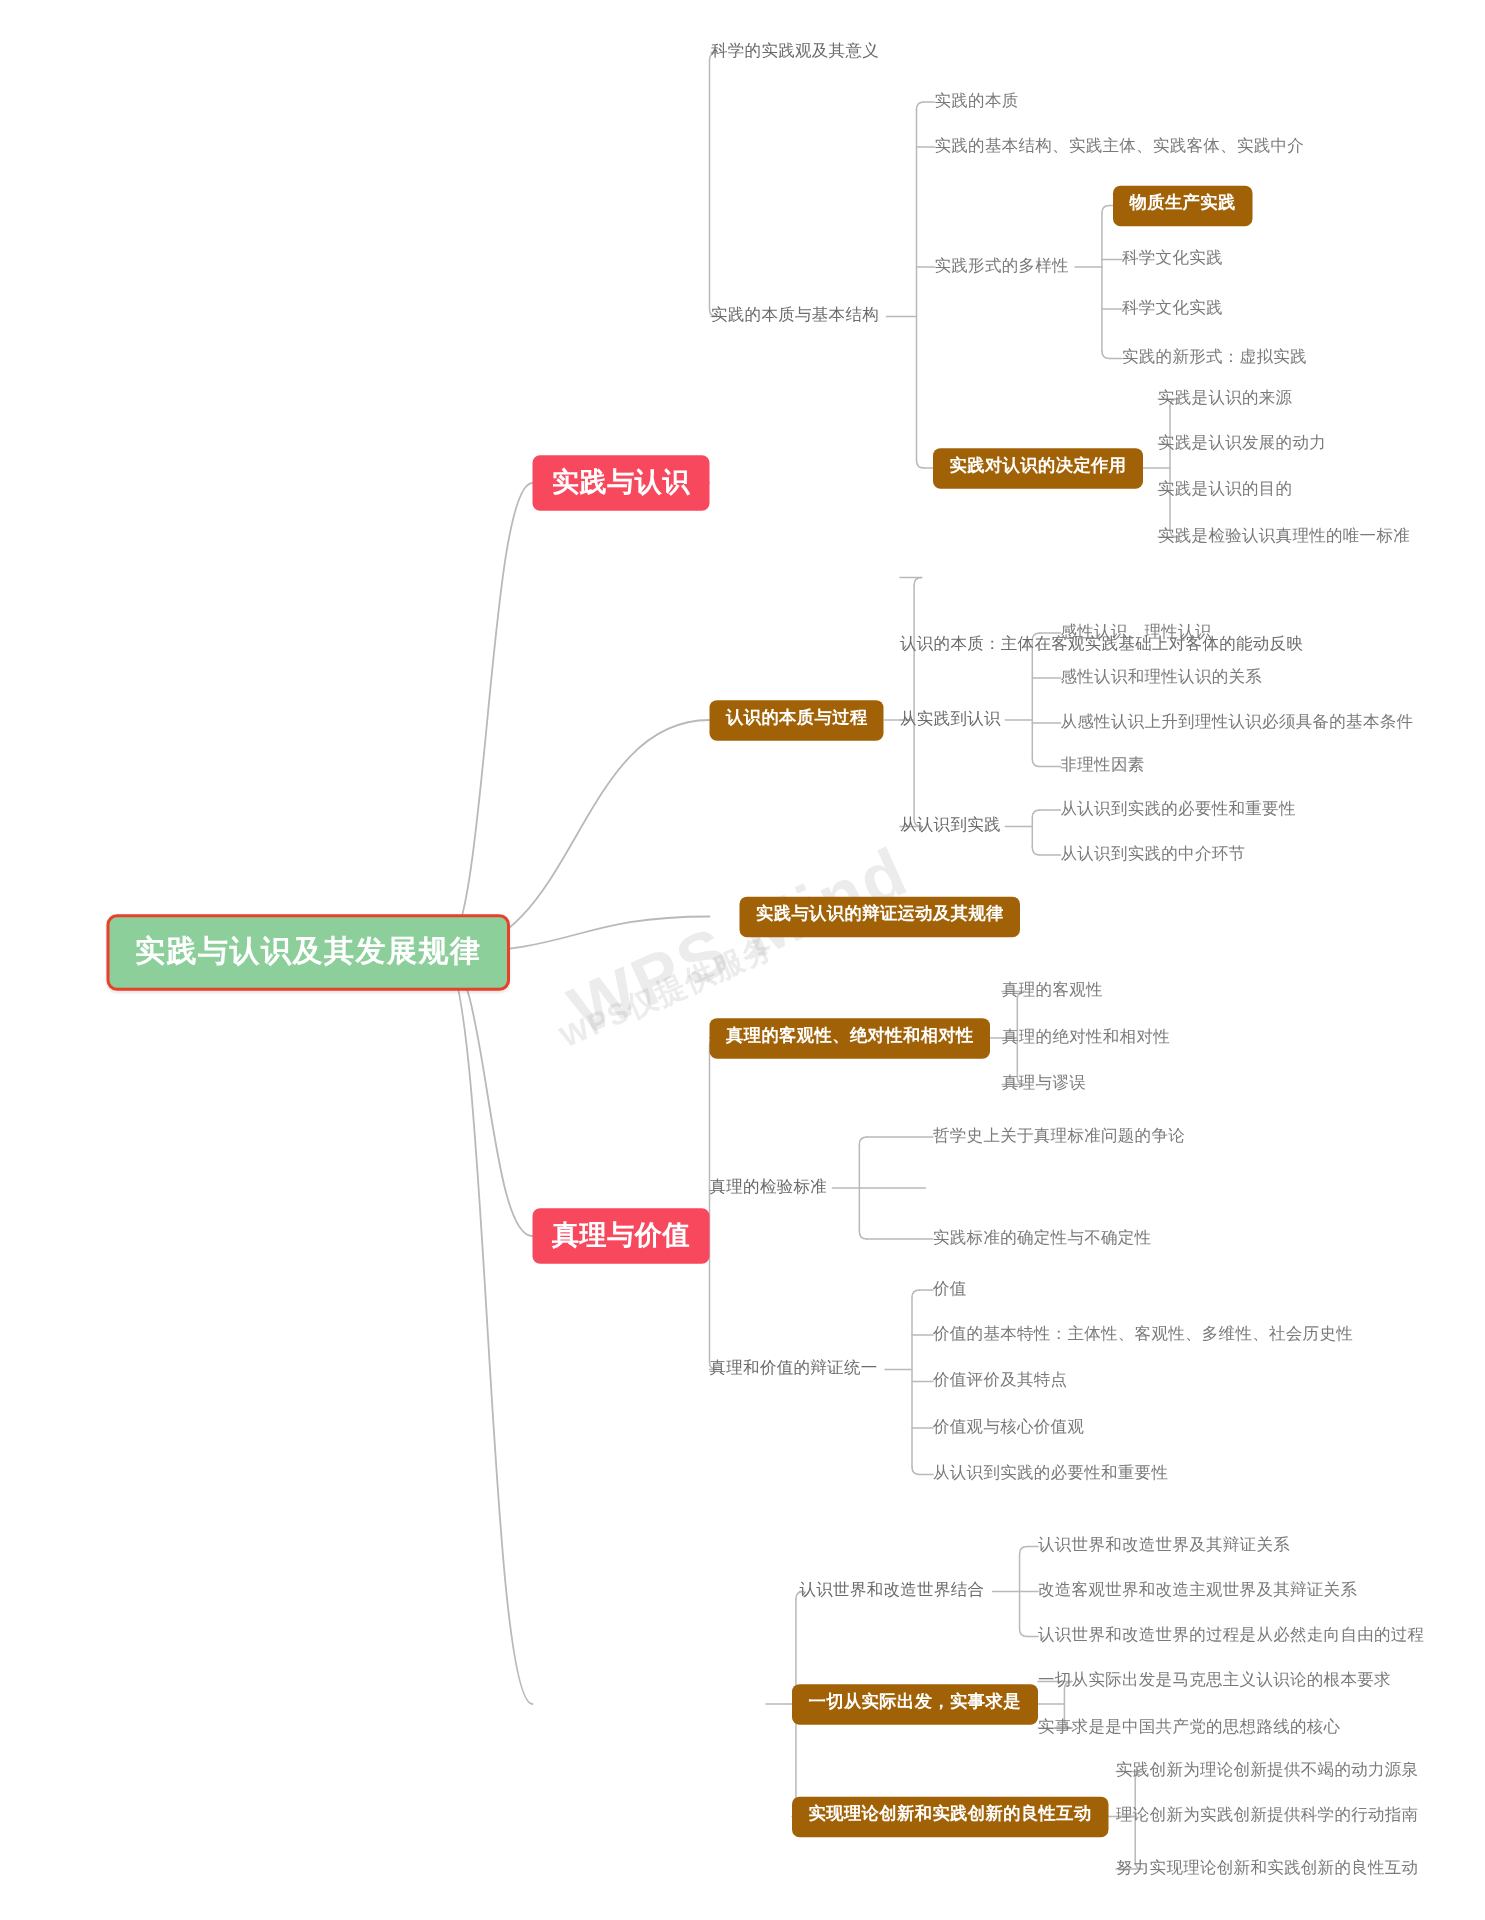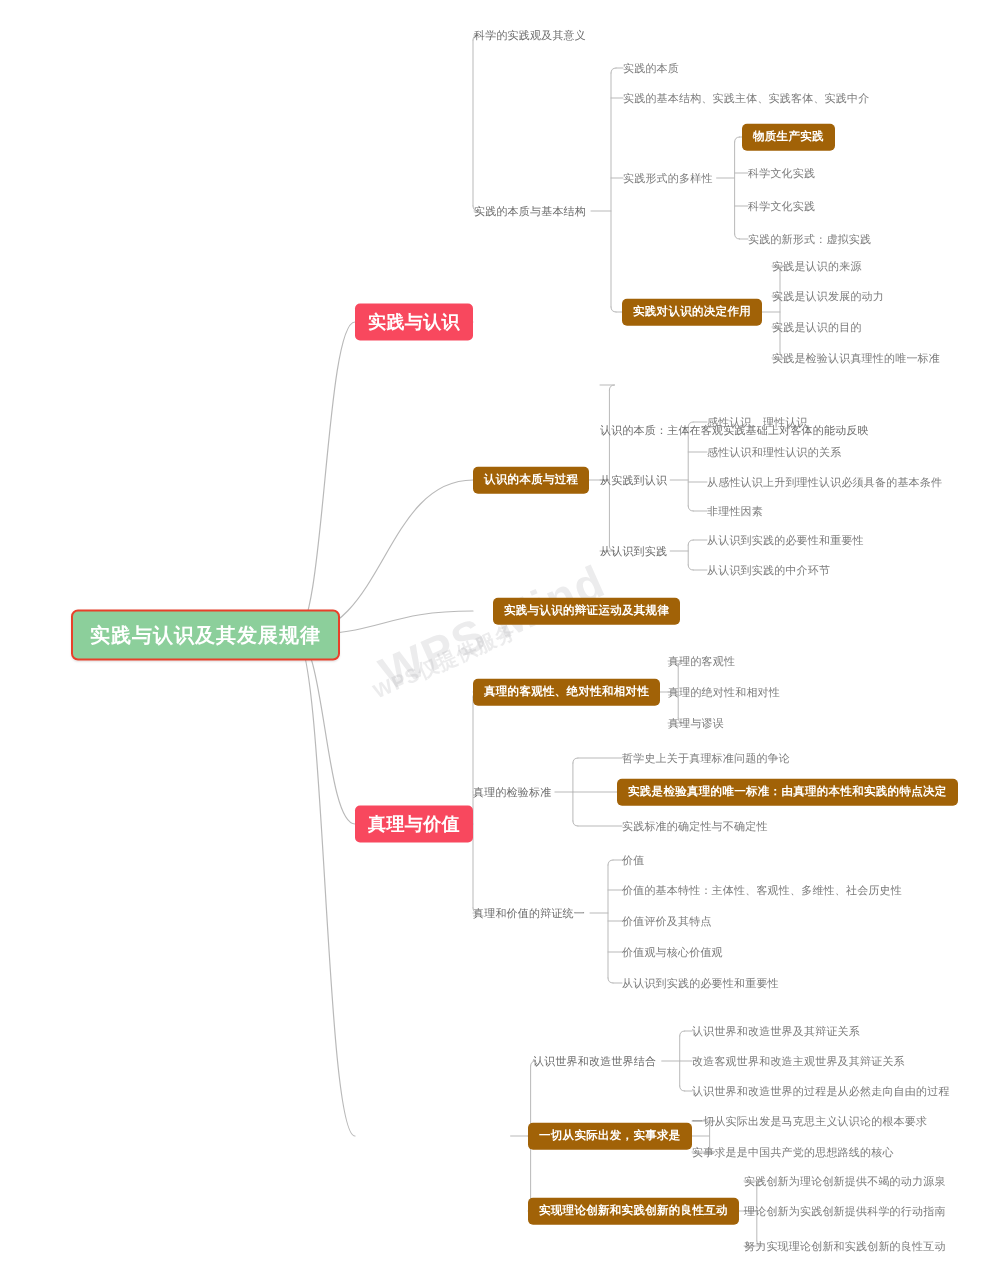--- a/index.html
+++ b/index.html
@@ -247,21 +247,20 @@
 
   <div class="node n-hl" style="left:473px; top:692px;">真理的客观性、绝对性和相对性</div>
   <div class="node n-txt lvl2" style="left:473px; top:792px;">真理的检验标准</div>
   <div class="node n-txt lvl2" style="left:473px; top:913px;">真理和价值的辩证统一</div>
 
   <div class="node n-txt lvl3" style="left:668px; top:661px;">真理的客观性</div>
   <div class="node n-txt lvl3" style="left:668px; top:692px;">真理的绝对性和相对性</div>
   <div class="node n-txt lvl3" style="left:668px; top:723px;">真理与谬误</div>
 
   <div class="node n-txt lvl3" style="left:622px; top:758px;">哲学史上关于真理标准问题的争论</div>
-  <div class="node n-hl" style="left:617px; top:792px;">实践是检验真理的唯一标准：由真理的本性和实践的特点决定</div>
   <div class="node n-txt lvl3" style="left:622px; top:826px;">实践标准的确定性与不确定性</div>
 
   <div class="node n-txt lvl3" style="left:622px; top:860px;">价值</div>
   <div class="node n-txt lvl3" style="left:622px; top:890px;">价值的基本特性：主体性、客观性、多维性、社会历史性</div>
   <div class="node n-txt lvl3" style="left:622px; top:921px;">价值评价及其特点</div>
   <div class="node n-txt lvl3" style="left:622px; top:952px;">价值观与核心价值观</div>
   <div class="node n-txt lvl3" style="left:622px; top:983px;">从认识到实践的必要性和重要性</div>
 
 
   <div class="node n-txt lvl2" style="left:533px; top:1061px;">认识世界和改造世界结合</div>

